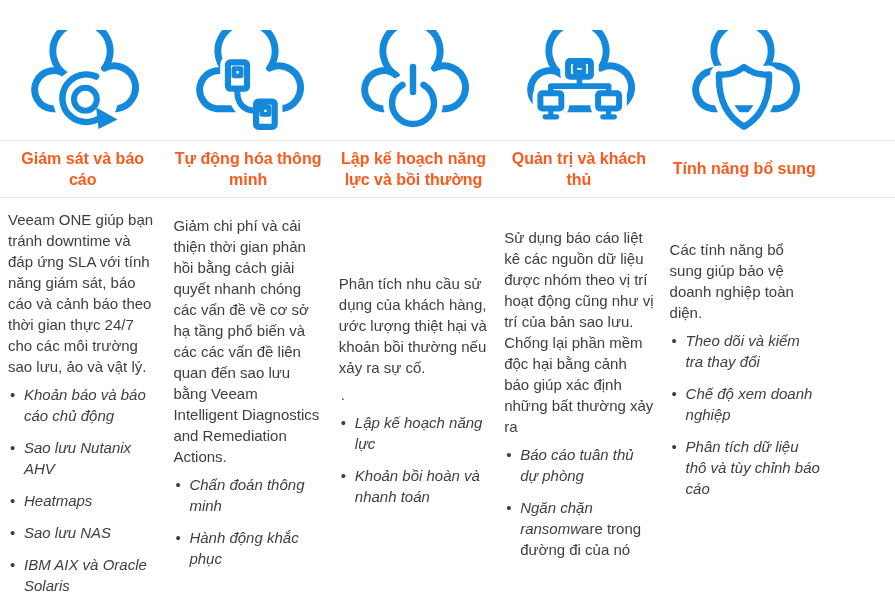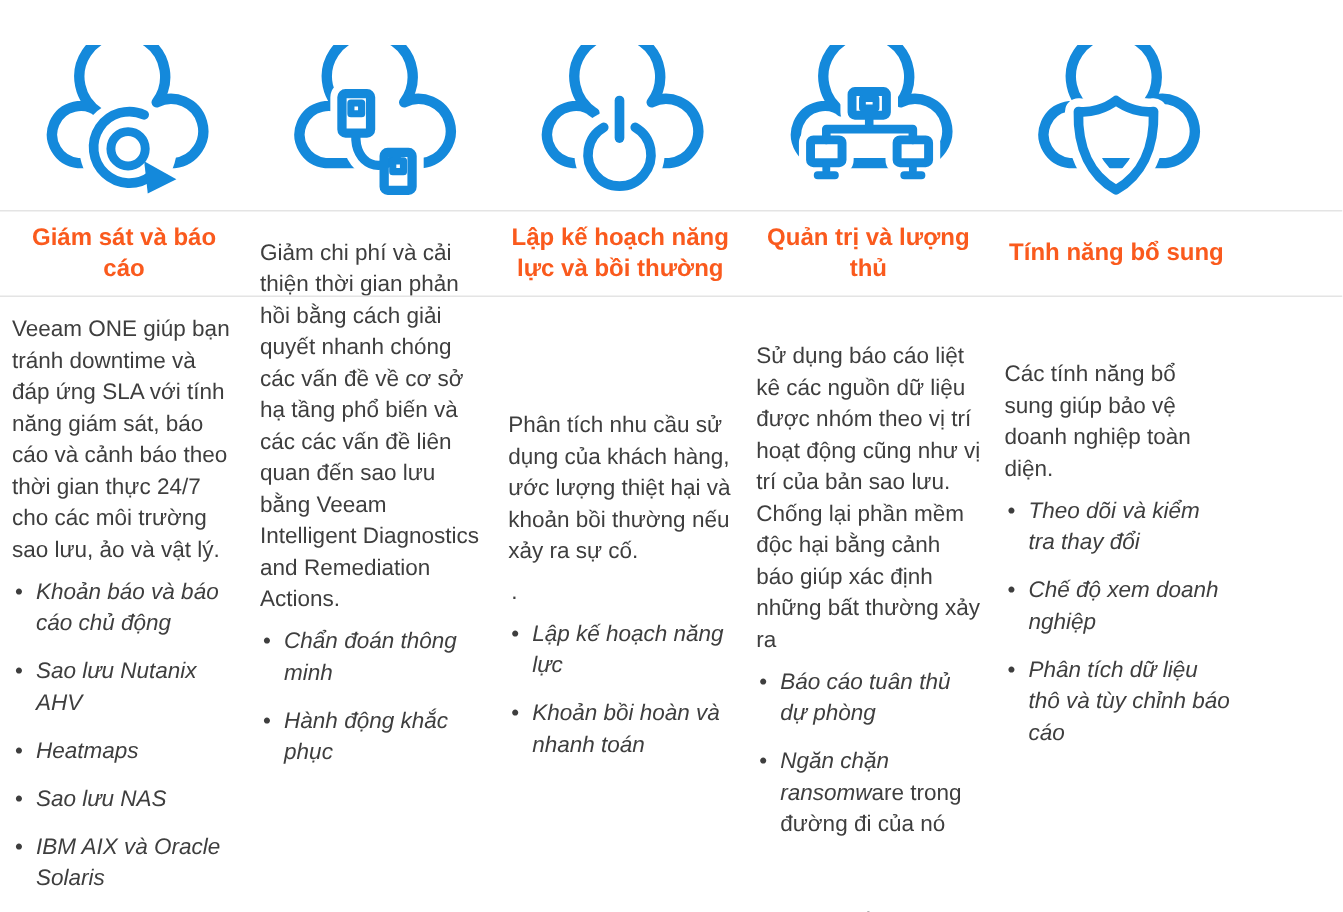--- a/index.html
+++ b/index.html
@@ -121,20 +121,23 @@
         <path class="halo" stroke-width="7.5" d="M 21.5 15 L 21.5 25 M 21.5 25 C 21 33.5, 29 36, 32.5 31.5 M 33.2 31 L 33.2 39"></path>
         <rect class="halo" stroke-width="6.5" x="17.6" y="13.6" width="8" height="11" rx="1"></rect>
         <rect class="halo" stroke-width="6.5" x="29.4" y="30" width="7.8" height="10.6" rx="1"></rect>
         <path class="ln" stroke-width="2.6" d="M 21.5 25 C 21 33.5, 29 36.5, 33.2 30.5"></path>
         <rect class="ln" stroke-width="2.6" x="17.6" y="13.6" width="8" height="11" rx="1"></rect>
         <rect class="ln" stroke-width="2" x="20.1" y="16.2" width="3" height="3"></rect>
         <rect class="ln" stroke-width="2.6" x="29.4" y="30" width="7.8" height="10.6" rx="1"></rect>
         <rect class="ln" stroke-width="2" x="31.8" y="32.4" width="3" height="3"></rect>
       </svg>
     </div>
+    <div class="head-band">
+      <h3>Tự động hóa thông minh</h3>
+    </div>
     <div class="body">
       <p class="para">Giảm chi phí và cải thiện thời gian phản hồi bằng cách giải quyết nhanh chóng các vấn đề về cơ sở hạ tầng phổ biến và các các vấn đề liên quan đến sao lưu bằng Veeam Intelligent Diagnostics and Remediation Actions.</p>
       <ul class="feat">
         <li><span class="bi">Chẩn đoán thông minh</span><span class="bn"></span></li>
         <li><span class="bi">Hành động khắc phục</span><span class="bn"></span></li>
       </ul>
     </div>
   </div>
 
   <div class="col c3">
@@ -170,21 +173,21 @@
         <rect class="halo" stroke-width="6.5" x="34" y="26.5" width="8.8" height="6.4" rx="0.8"></rect>
         <path class="ln" stroke-width="2.4" d="M 26.2 20 L 26.2 23.5 M 14.2 23.5 L 38.4 23.5 M 14.2 23.5 L 14.2 26.5 M 38.4 23.5 L 38.4 26.5"></path>
         <rect class="ln" stroke-width="2.5" x="21.4" y="13" width="9.6" height="6.6" rx="0.8"></rect>
         <rect class="ln" stroke-width="1.9" x="24.3" y="15" width="3.8" height="2.6"></rect>
         <rect class="ln" stroke-width="2.5" x="9.8" y="26.5" width="8.8" height="6.4" rx="0.8"></rect>
         <rect class="ln" stroke-width="2.5" x="34" y="26.5" width="8.8" height="6.4" rx="0.8"></rect>
         <path class="ln" stroke-width="2.2" d="M 14.2 33.2 L 14.2 35 M 11.8 36.4 L 16.6 36.4 M 38.4 33.2 L 38.4 35 M 36 36.4 L 40.8 36.4"></path>
       </svg>
     </div>
     <div class="head-band">
-      <h3>Quản trị và lượng thủ</h3>
+      <h3>Quản trị và khách thủ</h3>
     </div>
     <div class="body">
       <p class="para">Sử dụng báo cáo liệt kê các nguồn dữ liệu được nhóm theo vị trí hoạt động cũng như vị trí của bản sao lưu. Chống lại phần mềm độc hại bằng cảnh báo giúp xác định những bất thường xảy ra</p>
       <ul class="feat">
         <li><span class="bi">Báo cáo tuân thủ dự phòng</span><span class="bn"></span></li>
         <li><span class="bi">Ngăn chặn ransomw</span><span class="bn">are trong đường đi của nó</span></li>
       </ul>
       <p class="note-center">.</p>
     </div>
   </div>

